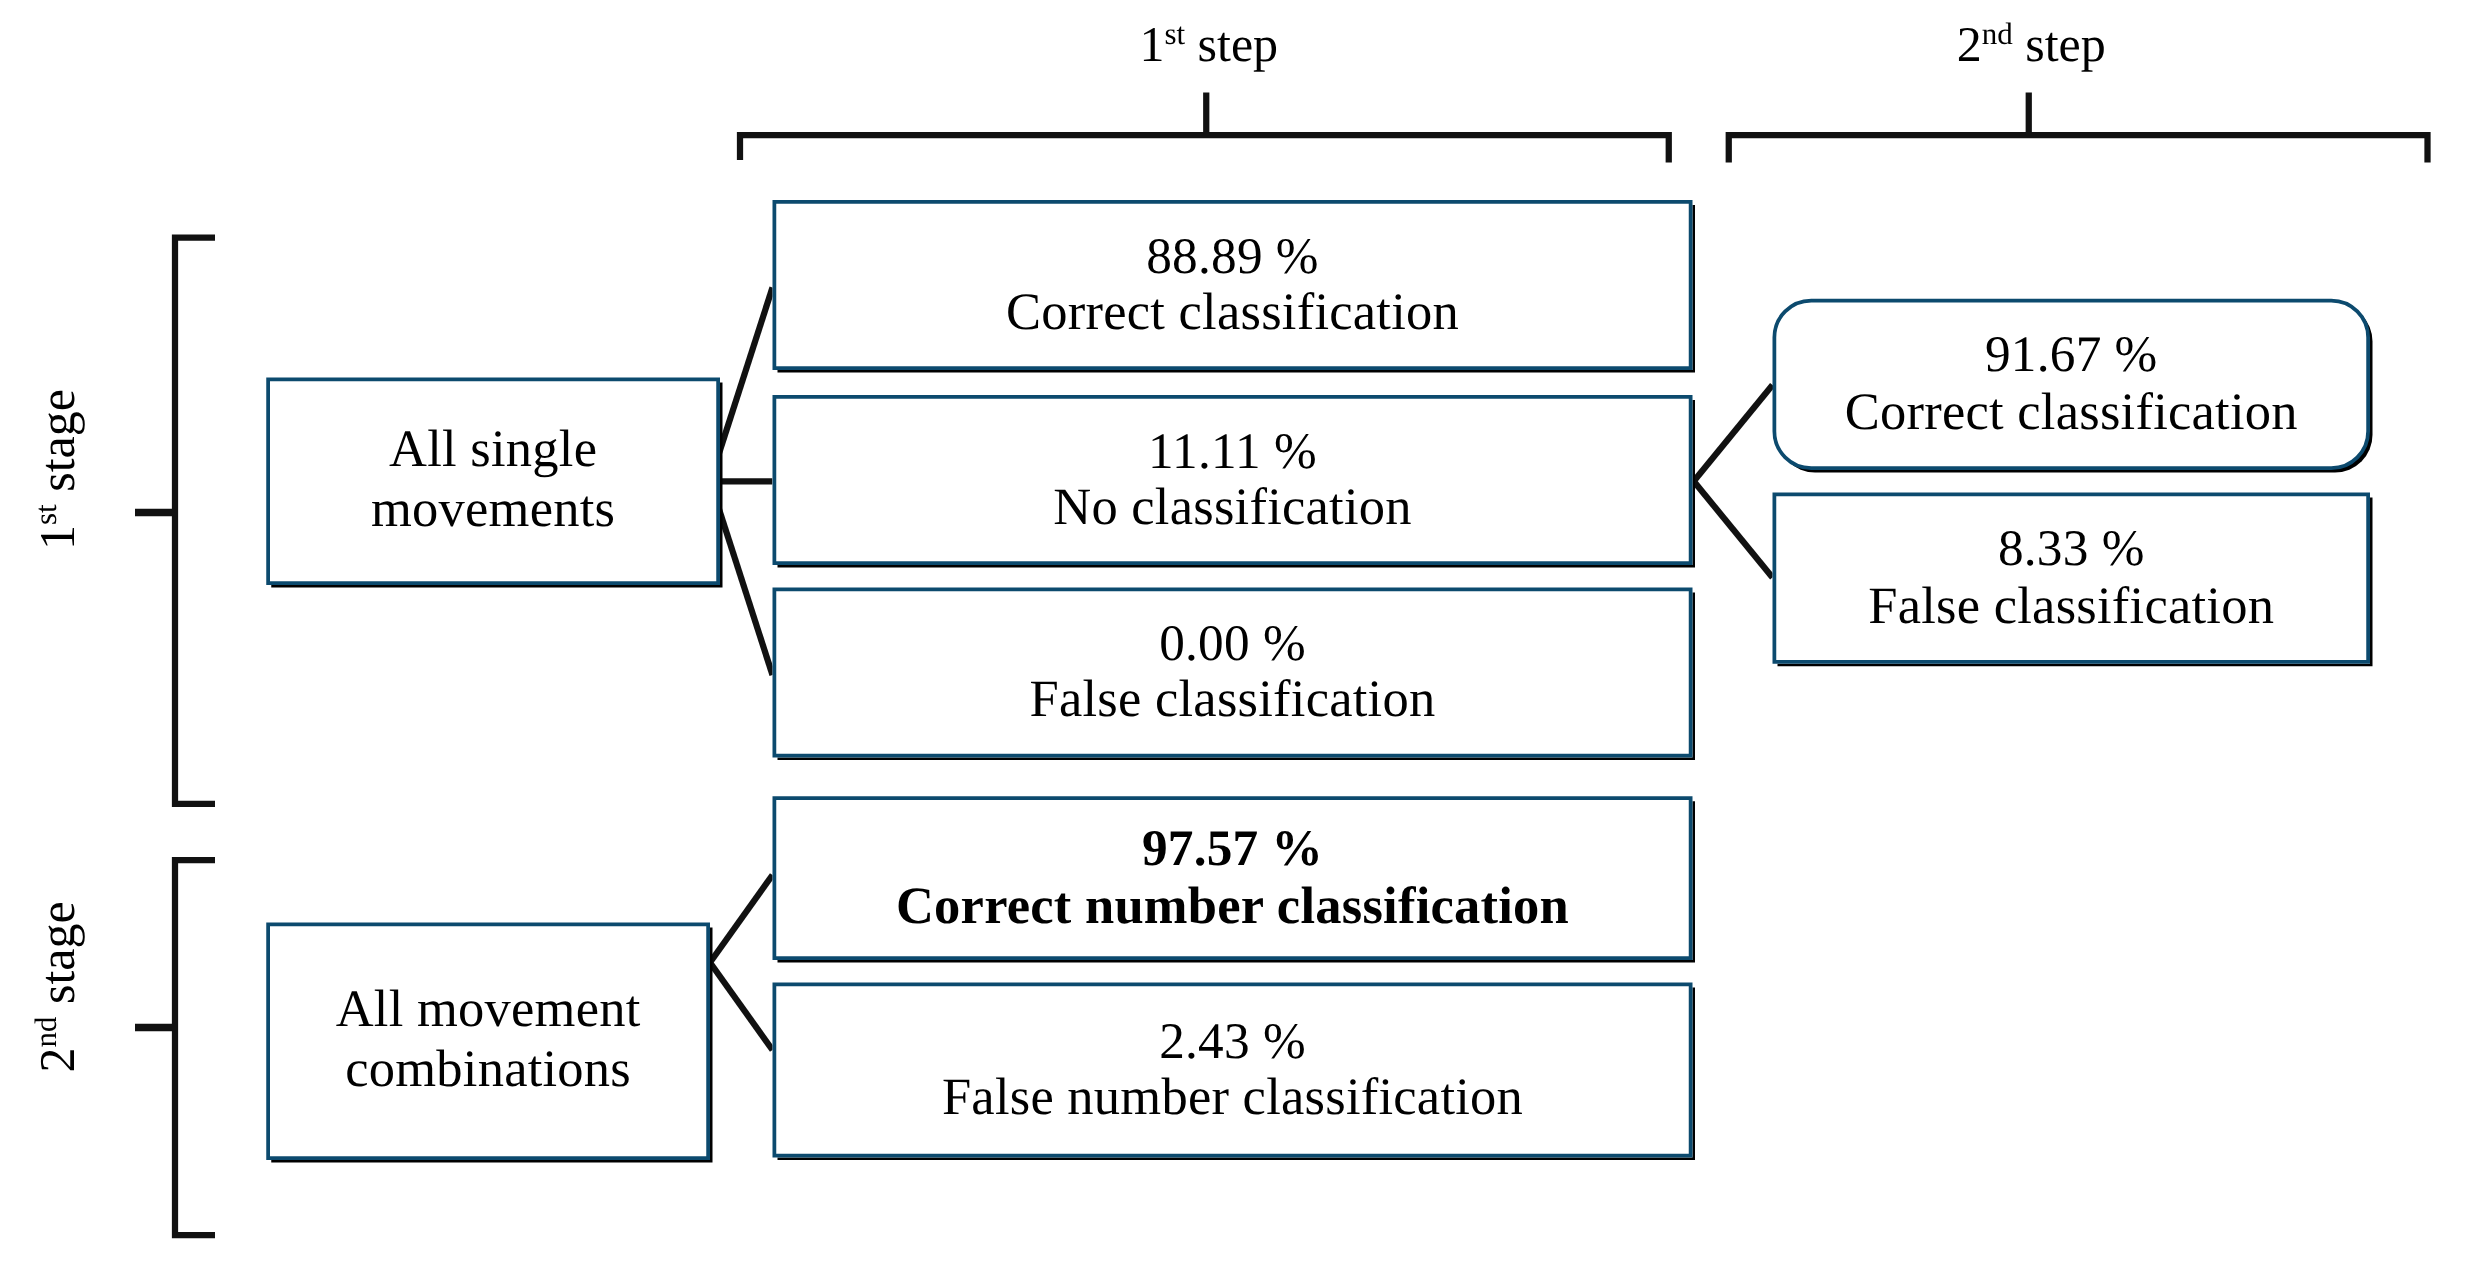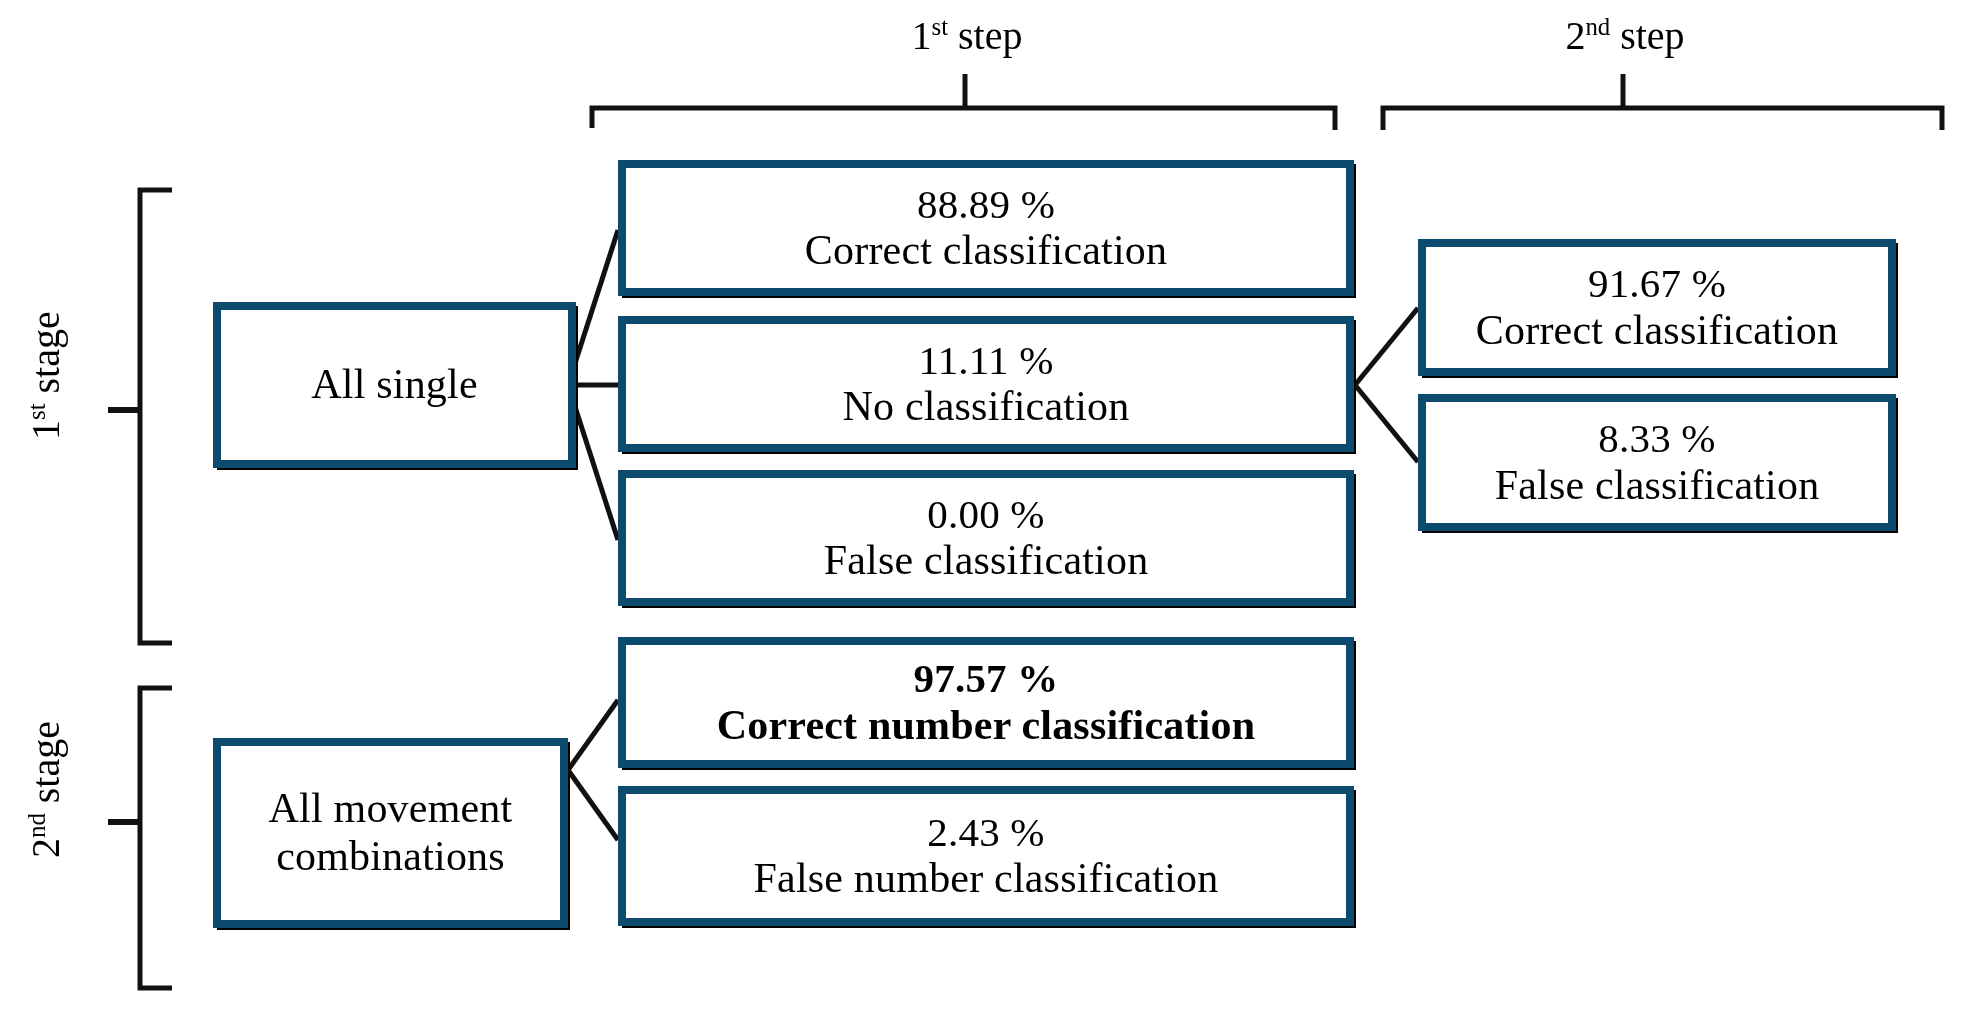--- a/index.html
+++ b/index.html
@@ -20,21 +20,21 @@
     position: absolute;
     left: 0;
     top: 0;
     width: 1982px;
     height: 1030px;
     pointer-events: none;
   }
   .box {
     position: absolute;
     box-sizing: border-box;
-    border: 8px solid #0c4a6e;
+    border: 3px solid #0c4a6e;
     background: #ffffff;
     display: flex;
     flex-direction: column;
     align-items: center;
     justify-content: center;
     text-align: center;
     line-height: 1.14;
     box-shadow: 3px 3px 0 -1px #000;
   }
   .box .line1 {
@@ -132,20 +132,21 @@
     <span>1</span><sup>st</sup>
     <span>stage</span>
   </div>
   <div class="stage-label" style="left:22px; top:858px;">
     <span>2</span><sup>nd</sup>
     <span>stage</span>
   </div>
 
   <div class="box source" style="left:213px; top:302px; width:363px; height:166px;">
     <span class="line1">All single</span>
+    <span class="line2">movements</span>
   </div>
 
   <div class="box source" style="left:213px; top:690px; width:355px; height:190px;margin-top:48px;">
     <span class="line1">All movement</span>
     <span class="line2">combinations</span>
   </div>
 
   <div class="box" style="left:618px; top:160px; width:736px; height:136px;">
     <span class="line1">88.89 %</span>
     <span class="line2">Correct classification</span>
@@ -154,21 +155,21 @@
   <div class="box" style="left:618px; top:316px; width:736px; height:136px;">
     <span class="line1">11.11 %</span>
     <span class="line2">No classification</span>
   </div>
 
   <div class="box" style="left:618px; top:470px; width:736px; height:136px;">
     <span class="line1">0.00 %</span>
     <span class="line2">False classification</span>
   </div>
 
-  <div class="box" style="left:1418px; top:239px; width:478px; height:137px;">
+  <div class="box" style="left:1418px; top:239px; width:478px; height:137px;border-radius:31px;">
     <span class="line1">91.67 %</span>
     <span class="line2">Correct classification</span>
   </div>
 
   <div class="box" style="left:1418px; top:394px; width:478px; height:137px;">
     <span class="line1">8.33 %</span>
     <span class="line2">False classification</span>
   </div>
 
   <div class="box" style="left:618px; top:637px; width:736px; height:131px;font-weight:bold;">

